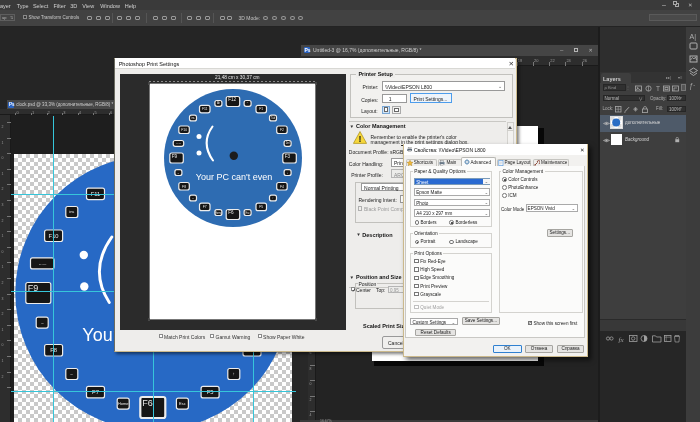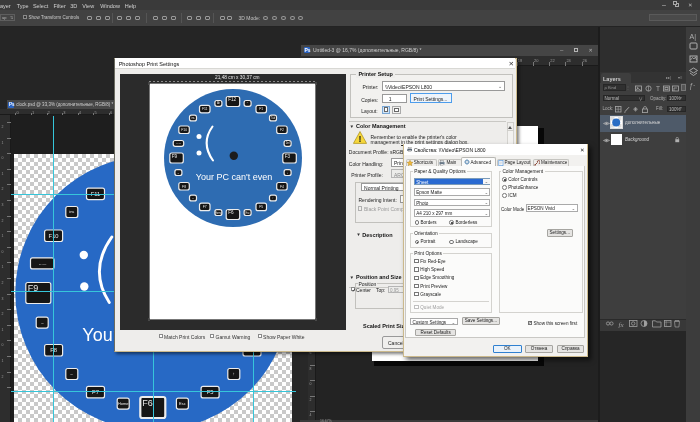--- a/index.html
+++ b/index.html
@@ -342,21 +342,21 @@
     </div>
     <div style="position:absolute;left:611px;top:134px;width:10.5px;height:11px;background:#ffffff;"></div>
     <div style="position:absolute;left:625px;top:136.5px;font-size:4.5px;line-height:5.5px;color:#d5d5d5;white-space:nowrap;font-style:italic">Background</div>
     <div style="position:absolute;left:675px;top:137px;width:4.5px;height:5.5px;">
       <svg width="4.5" height="5.5" xmlns="http://www.w3.org/2000/svg">
         <rect x="0.3" y="2.2" width="3.9" height="3" fill="#b0b0b0"></rect>
         <path d="M1.1 2.2 v-0.7 a1.15 1.15 0 0 1 2.3 0 v0.7" fill="none" stroke="#b0b0b0" stroke-width="0.7"></path>
       </svg>
     </div>
     <div style="position:absolute;left:600px;top:318.8px;width:86px;height:12.2px;background:#383838;border-top:1px solid #2a2a2a;"></div>
-    <div style="position:absolute;left:602px;top:319px;width:78px;height:9px;">
+    <div style="position:absolute;left:602px;top:334px;width:78px;height:9px;">
       <svg width="78" height="9" xmlns="http://www.w3.org/2000/svg" fill="none" stroke="#a0a0a0" stroke-width="0.8">
         <circle cx="6" cy="4.5" r="1.6"></circle>
         <circle cx="9.5" cy="4.5" r="1.6"></circle>
         <text x="16.5" y="7.5" stroke="none" fill="#a0a0a0" font-size="7" font-style="italic" font-family="Liberation Serif,serif">fx</text>
         <rect x="27.5" y="1.5" width="7.5" height="6"></rect>
         <circle cx="31.2" cy="4.5" r="1.7"></circle>
         <circle cx="42" cy="4.5" r="3"></circle>
         <path d="M42 1.5 v6 a3 3 0 0 0 0 -6" fill="#a0a0a0" stroke="none"></path>
         <path d="M50.5 3 v-1.2 h3 l1 1.2 h4.5 v5 h-8.5 Z"></path>
         <rect x="62.5" y="1.5" width="6.5" height="6"></rect>

